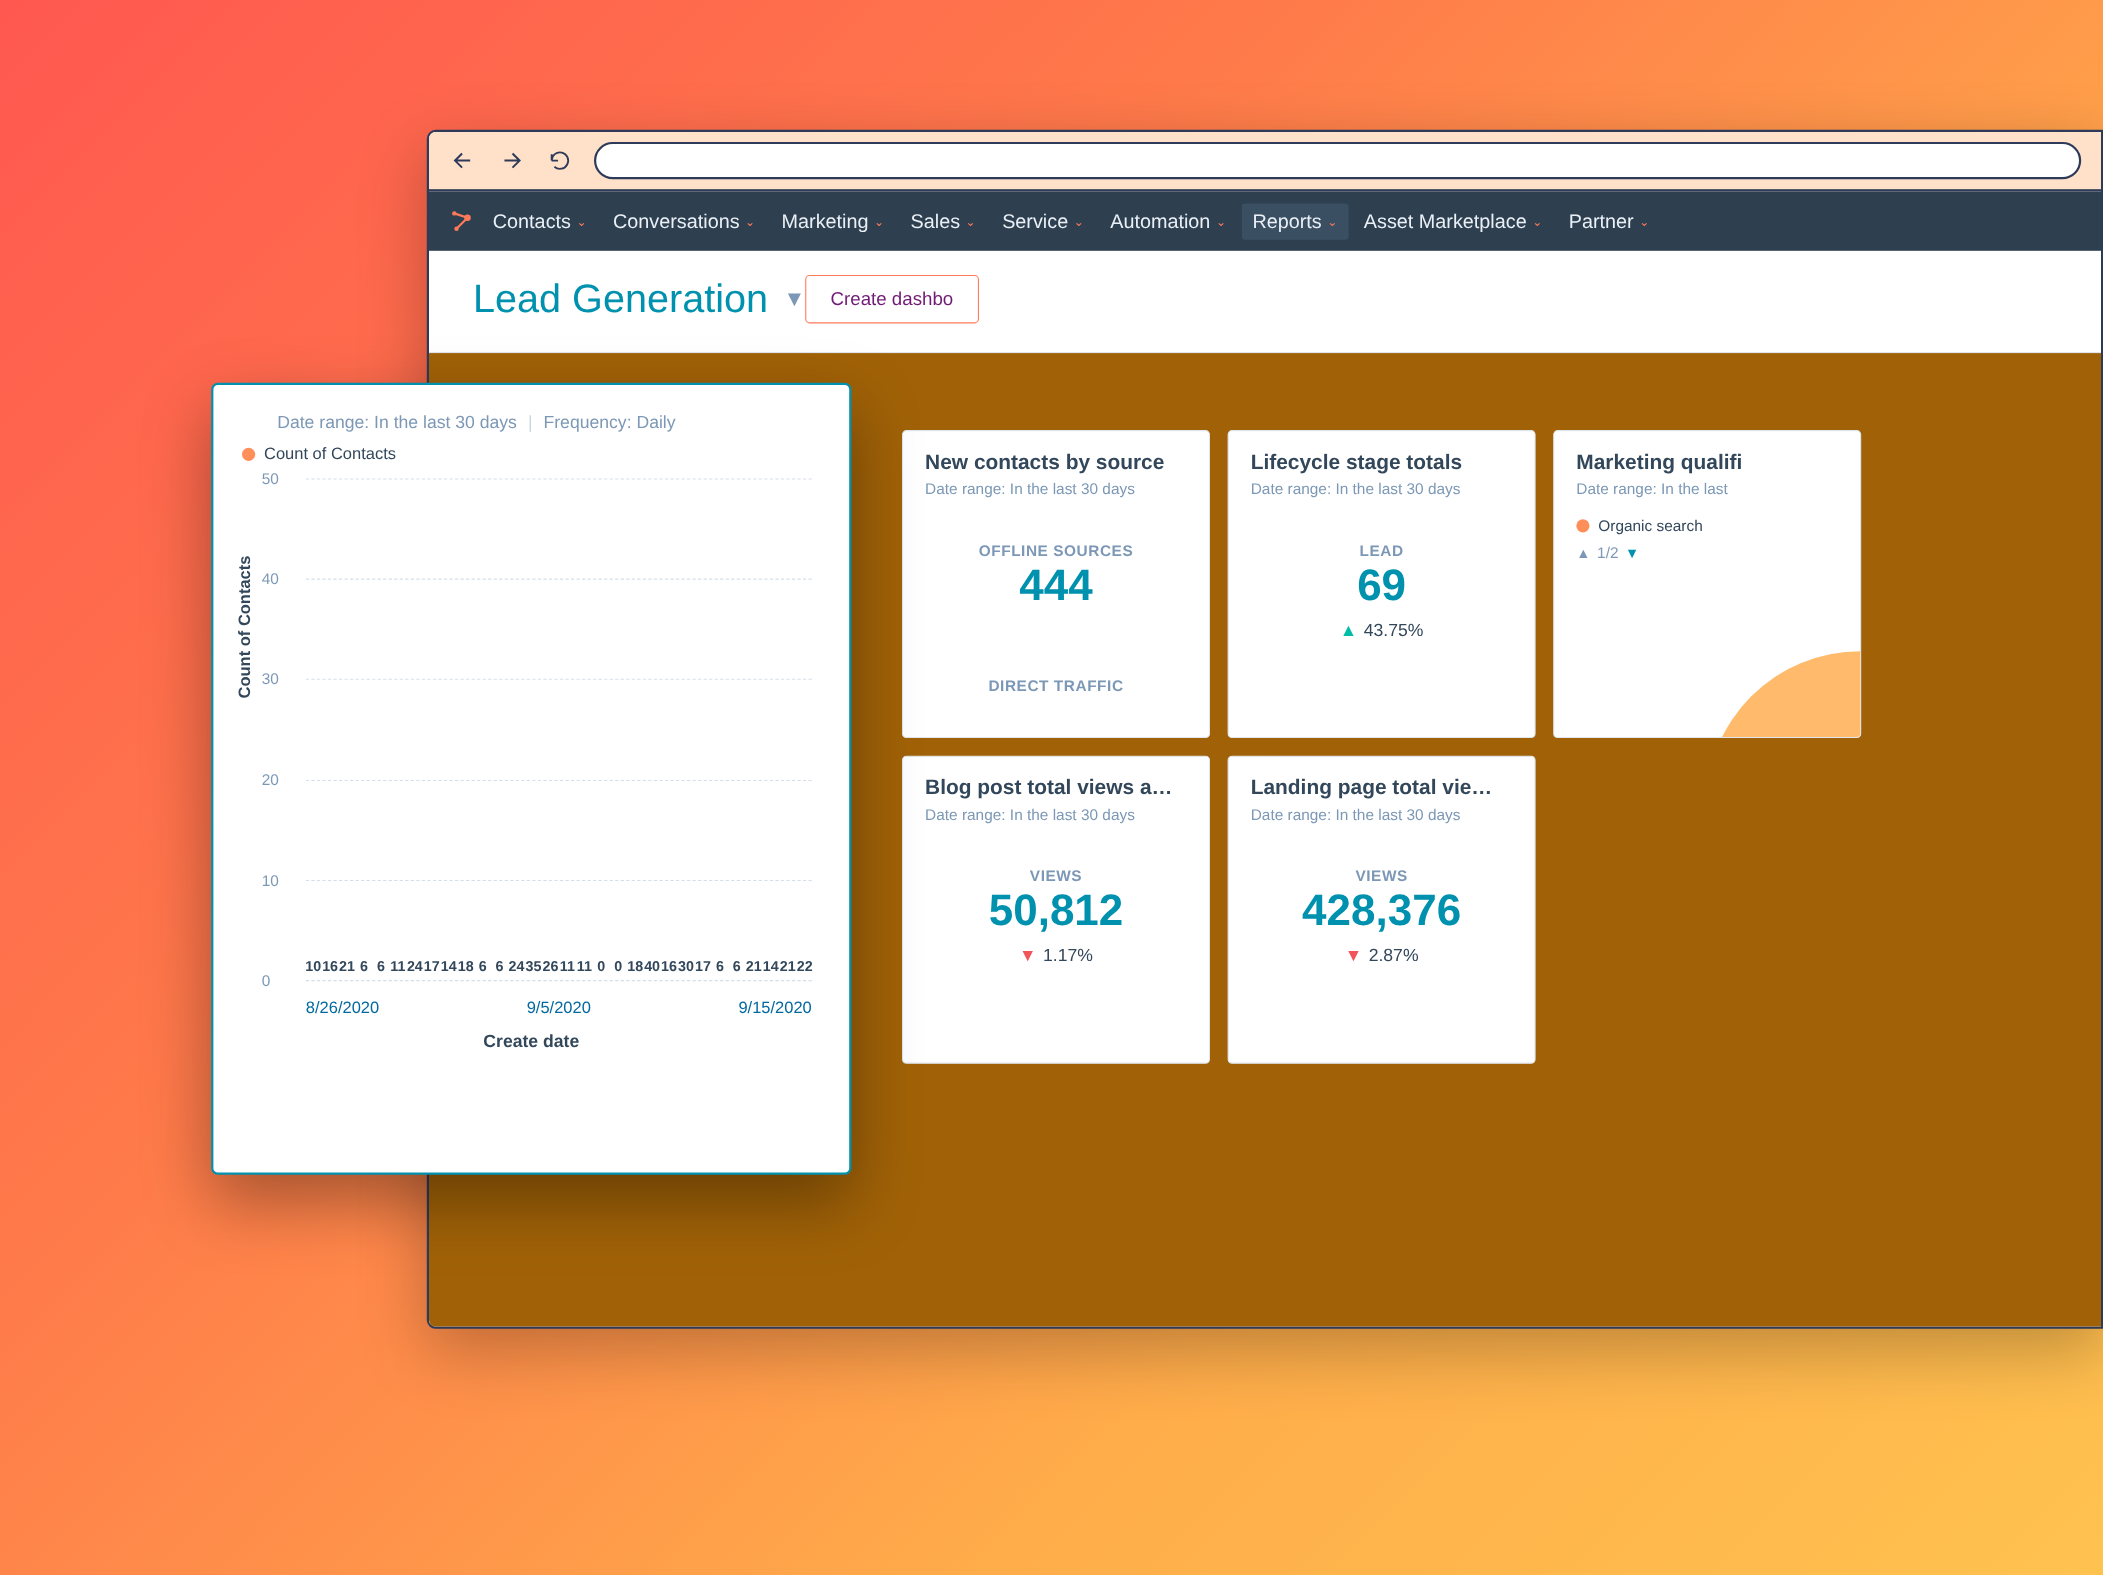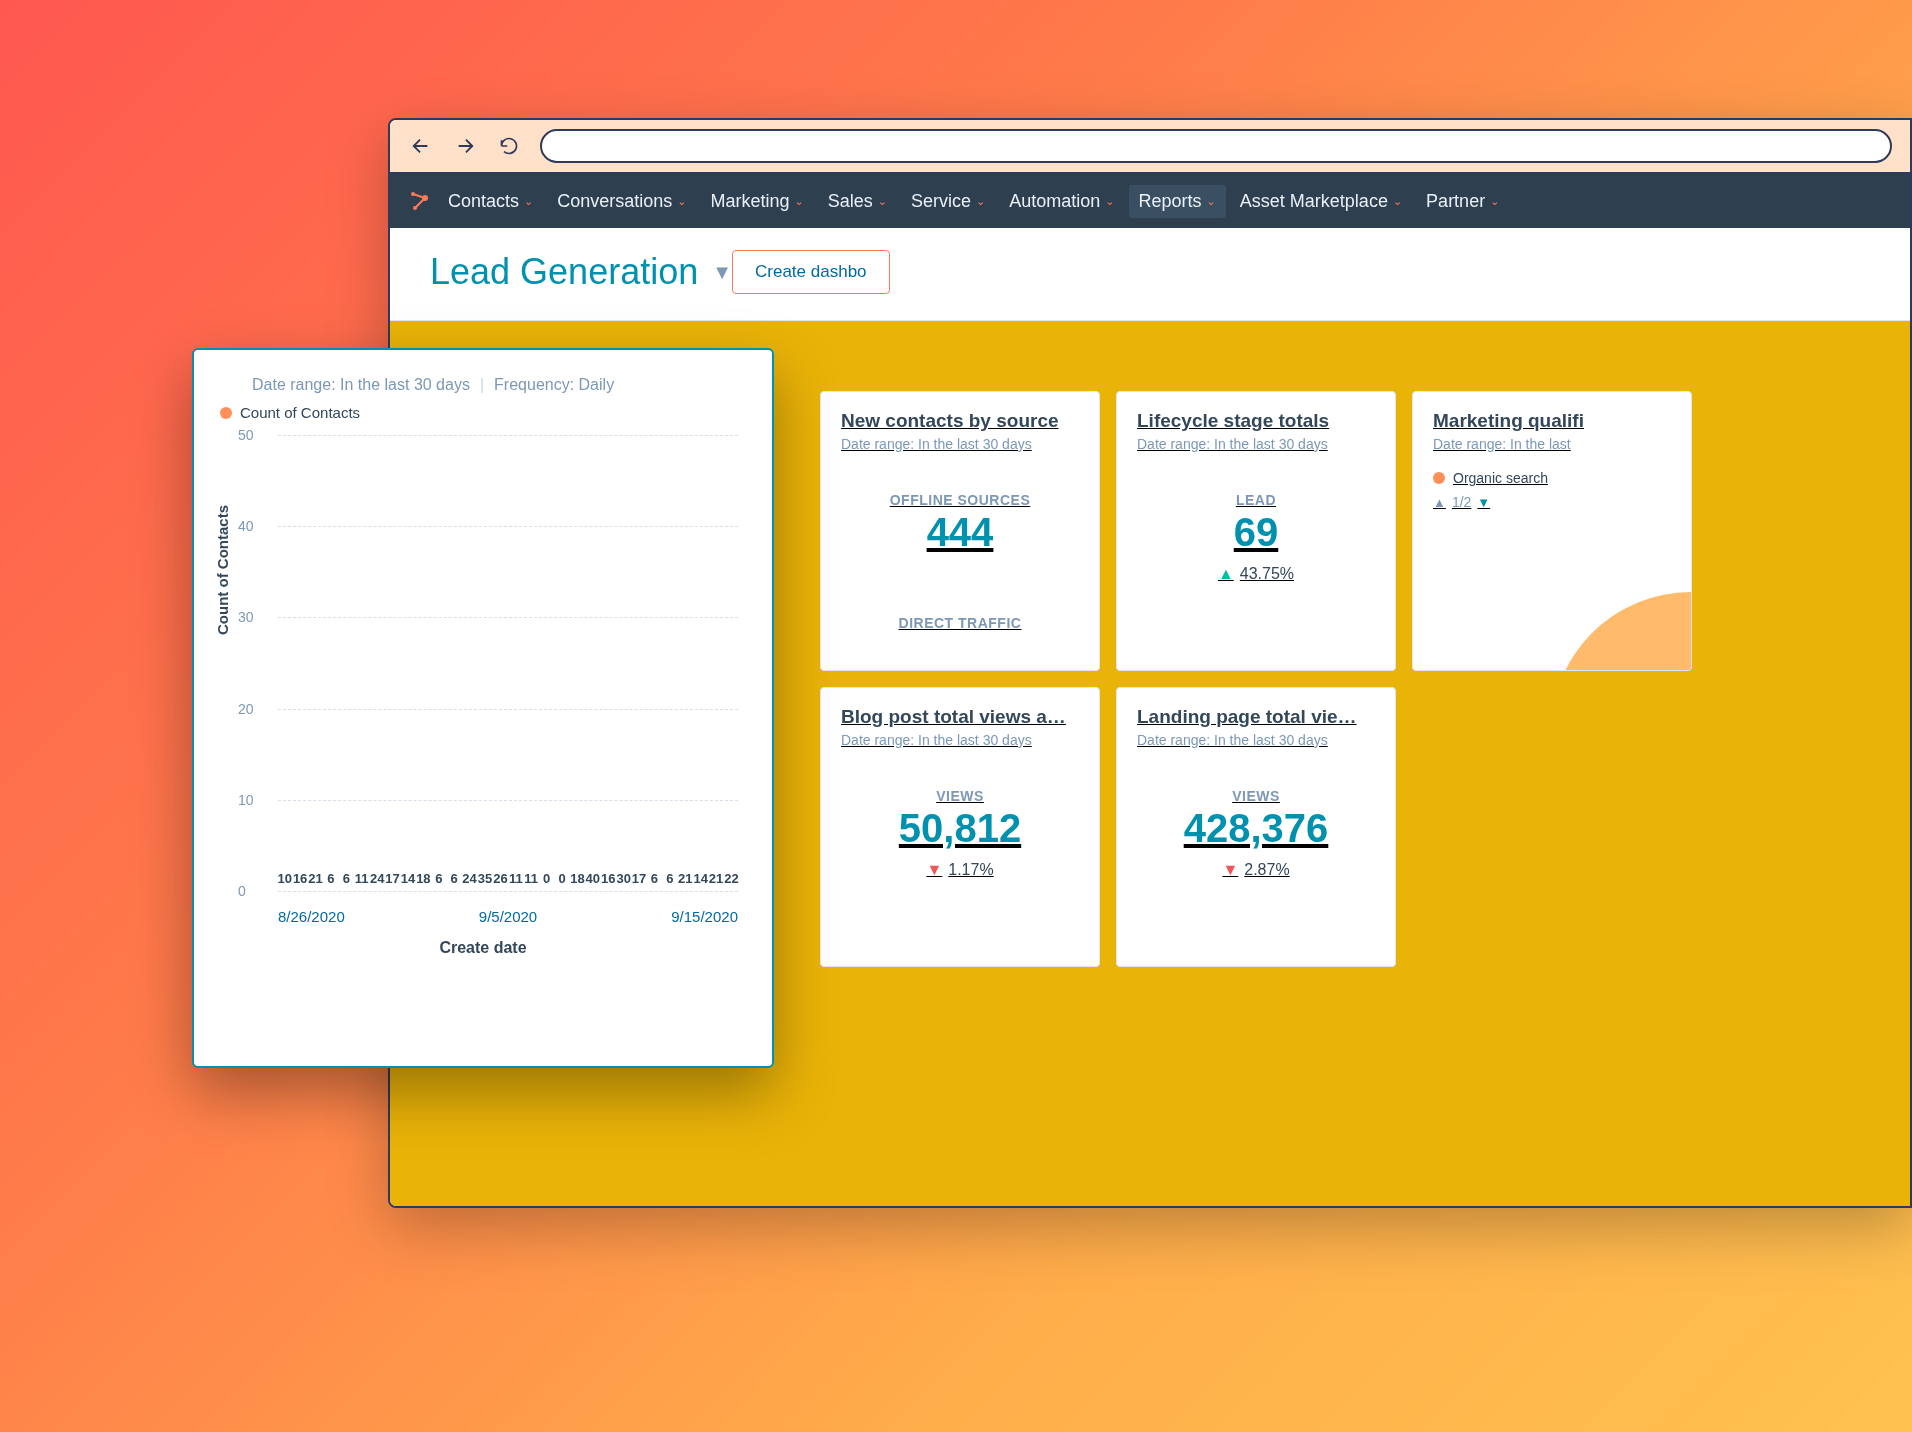--- a/index.html
+++ b/index.html
@@ -28,25 +28,24 @@
   .logo { width:24px; height:24px; color:#ff7a59; }
   .nav-item { display:flex; align-items:center; gap:5px; padding: 6px 10px; font-size:18px; color:#eaf0f6; border-radius:3px; cursor:pointer;}
   .nav-item.active { background:#3b4f63;}
   .chev { font-size:11px; color:#ff7a59;}
   .header-row {
     display:flex; align-items:center; 
     padding: 22px 30px 26px 40px;
   }
   .dash-title { color:#0091ae; font-size:36px; font-weight:500; display:flex; align-items:center; gap:14px;}
   .dash-title .caret { color:#7c98b6; font-size:20px;}
-  .create-btn { border:1px solid #ff7a59; color:#0369a1; background:#fff; padding:11px 22px; font-size:17px; border-radius:4px;}
+  .create-btn { border:1px solid #ff7a59; color:#701a75; background:#fff; padding:11px 22px; font-size:17px; border-radius:4px;}
   .content {
-    background:#eab308; border-top:1px solid #dfe6ee; height: 100%; padding: 70px 24px 24px 430px;
+    background:#a16207; border-top:1px solid #dfe6ee; height: 100%; padding: 70px 24px 24px 430px;
     position: relative;
-    text-decoration: underline;
   }
   .cards { display:grid; grid-template-columns: 280px 280px 280px; gap:16px; }
   .card {
     background:#fff; border:1px solid #dfe6ee; border-radius:4px; padding:18px 20px 22px 20px;
     min-height:280px;
   }
   .card .title { font-size:19px; font-weight:600; color:#33475b; white-space:nowrap; overflow:hidden; text-overflow:ellipsis;}
   .card .sub   { font-size:14px; color:#7c98b6; margin-top:4px;}
   .kpi-label { text-align:center; font-size:14px; letter-spacing:.5px; color:#7c98b6; margin-top:40px; font-weight:600;}
   .kpi-value { text-align:center; font-size:40px; font-weight:700; color:#0091ae; margin-top:2px;}

